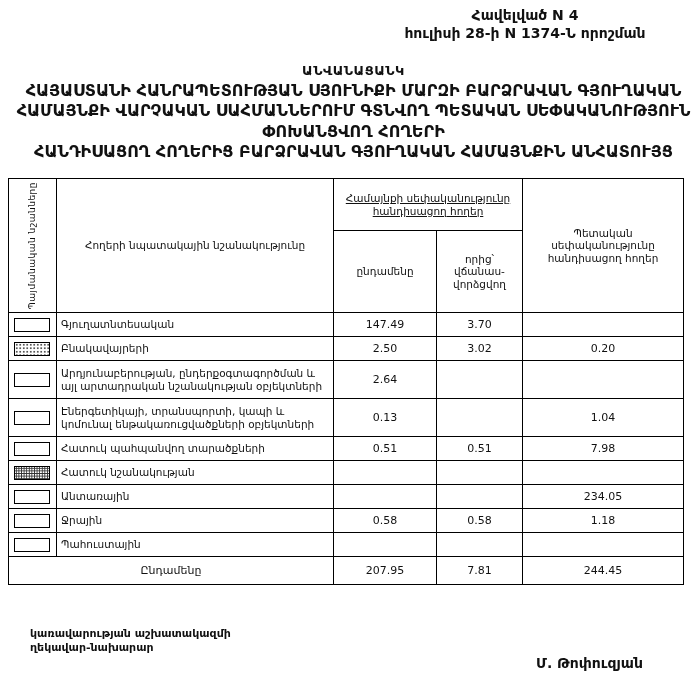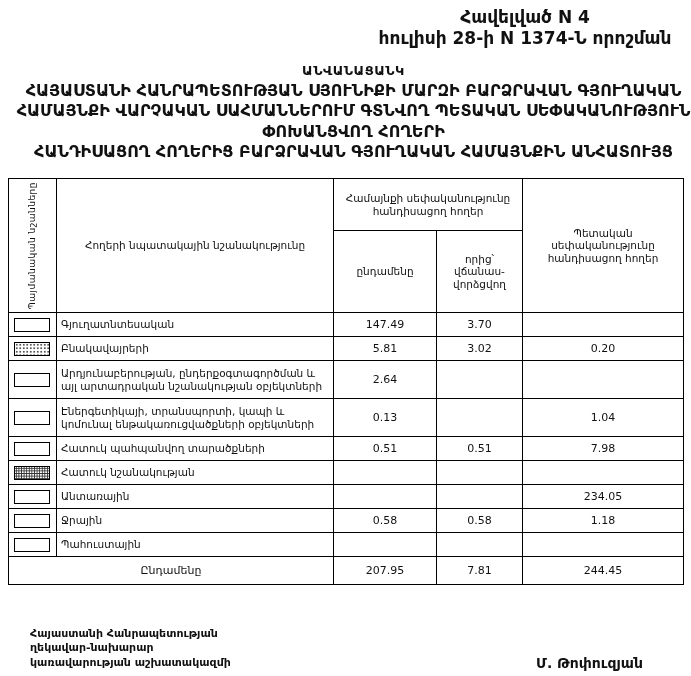--- a/index.html
+++ b/index.html
@@ -9,35 +9,35 @@
     background: #ffffff;
     font-family: "DejaVu Sans", sans-serif;
     color: #111111;
     position: relative;
     overflow: hidden;
   }
   .page { position: absolute; inset: 0; }
 
   .appendix {
     position: absolute; top: 7px; right: 10px; width: 312px;
-    text-align: center; font-size: 17px; font-weight: bold; line-height: 1.25;
+    text-align: center; font-size: 14px; font-weight: bold; line-height: 1.25;
   }
 
   .title-block {
     position: absolute; top: 63px; left: 8px; width: 100%;
     text-align: center; font-weight: bold;
   }
   .title-main { font-size: 13px; margin-bottom: 3px; letter-spacing: 0.5px; }
   .title-line { font-size: 16px; line-height: 1.28; }
 
   .table-wrap { position: absolute; top: 178px; left: 8px; width: 675px; }
   table { border-collapse: collapse; width: 100%; table-layout: fixed; }
   th, td { border: 1px solid #000; font-weight: normal; padding: 2px 4px; }
   th { font-size: 10.5px; vertical-align: middle; text-align: center; line-height: 1.2; }
-  tr.h1 th.community-h { height: 52px; }
+  tr.h1 th.community-h { height: 52px; text-decoration: underline; }
   tr.h2 th { height: 82px; }
 
   .rot-wrap { display: flex; align-items: center; justify-content: center; height: 100%; }
   .rot {
     writing-mode: vertical-rl; transform: rotate(180deg);
     font-size: 9px; white-space: nowrap; letter-spacing: 0.5px;
   }
 
   td.c-swatch { vertical-align: middle; padding: 2px 3px; }
   .swatch {
@@ -120,21 +120,21 @@
           <td class="c-label">Գյուղատնտեսական</td>
           <td class="c-num">147.49</td>
           <td class="c-num">3.70</td>
           <td class="c-num"></td>
         </tr>
         <tr class="body-row">
           <td class="c-swatch">
               <div class="swatch" data-pattern="dotted"></div>
             </td>
           <td class="c-label">Բնակավայրերի</td>
-          <td class="c-num">5.81</td>
+          <td class="c-num">2.50</td>
           <td class="c-num">3.02</td>
           <td class="c-num">0.20</td>
         </tr>
         <tr class="body-row tall">
           <td class="c-swatch">
               <div class="swatch" data-pattern="plain"></div>
             </td>
           <td class="c-label">Արդյունաբերության, ընդերքօգտագործման և այլ արտադրական նշանակության օբյեկտների</td>
           <td class="c-num">2.64</td>
           <td class="c-num"></td>
@@ -198,20 +198,19 @@
           <td colspan="2" class="total-label">Ընդամենը</td>
           <td class="c-num">207.95</td>
           <td class="c-num">7.81</td>
           <td class="c-num">244.45</td>
         </tr>
       </tbody>
     </table>
   </div>
 
   <div class="footer-left">
-    <div>Հայաստանի Հանրապետության</div>
+    <div>կառավարության աշխատակազմի</div>
     <div>ղեկավար-նախարար</div>
-    <div>կառավարության աշխատակազմի</div>
   </div>
 
   <div class="signature">Մ. Թոփուզյան</div>
 
 </div>
 
 </body></html>

